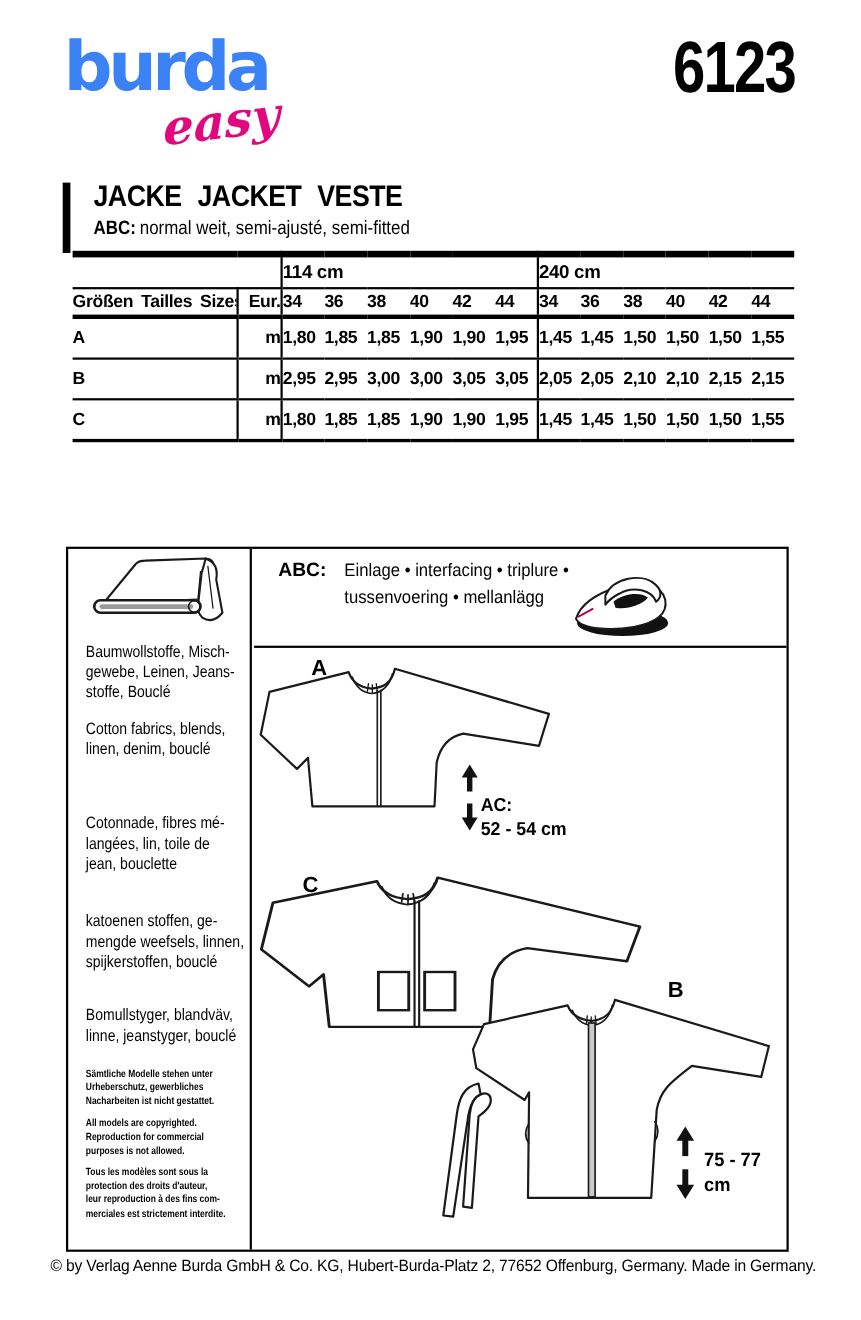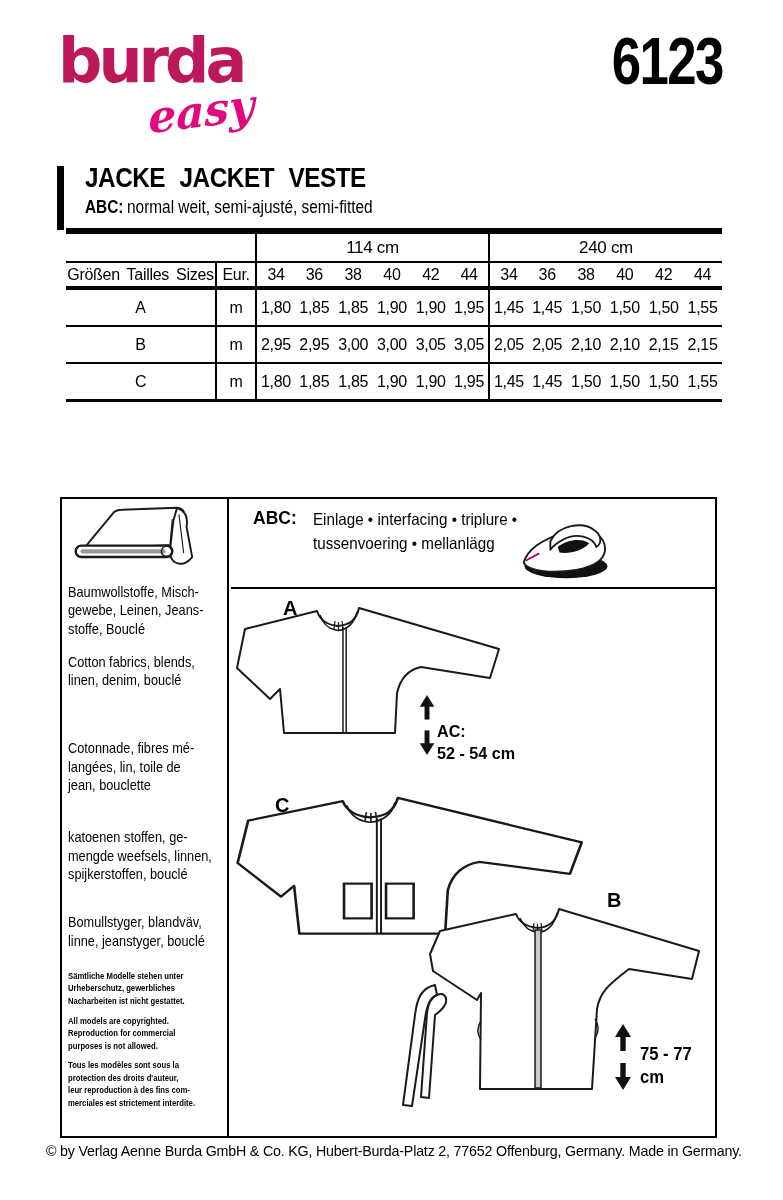--- a/index.html
+++ b/index.html
@@ -20,36 +20,36 @@
   .title-bar{left:57px;top:166px;width:7px;height:64px;background:#000;}
   .title-main{left:85px;top:163px;font-size:27px;font-weight:bold;letter-spacing:-0.5px;
               word-spacing:9px;transform:scaleX(0.9);transform-origin:left top;white-space:nowrap;}
   .title-fit{left:85px;top:197px;font-size:17.5px;transform:scaleX(0.88);transform-origin:left top;
              white-space:nowrap;}
   .title-fit b{margin-right:4px;}
 
   
   .tablewrap{left:66px;top:228px;}
   table.fab{border-collapse:collapse;table-layout:fixed;width:656px;border-top:6px solid #000;}
-  table.fab td{font-weight:normal;font-size:16px;text-align:center;padding:0;letter-spacing:-0.3px;
+  table.fab td{font-weight:bold;font-size:16px;padding:0;letter-spacing:-0.3px;
                overflow:hidden;white-space:nowrap;}
   tr.r1 td{border-bottom:2px solid #000;height:27px;font-size:17px;}
   tr.r2 td{border-bottom:4px solid #000;height:23px;}
   tr.rd td{border-bottom:2px solid #000;height:35px;}
   tr.rd.last td{border-bottom:3px solid #000;}
   td.vdiv{border-left:2px solid #000;}
   td.c-sizehdr{text-align:left;padding-left:6px;font-size:14.5px;word-spacing:3px;}
   td.c-eur{text-align:right;padding-right:3px;}
   td.c-unit{text-align:right;padding-right:4px;}
   td.c-view{text-align:left;padding-left:6px;}
 
   
   .lowerbox{left:60px;top:497px;width:653px;height:637px;border:2.5px solid #000;}
   .leftcol{position:absolute;left:0;top:0;width:167px;height:100%;border-right:2px solid #000;
-           box-sizing:border-box;padding:5px 0 0 6px;}
+           box-sizing:border-box;padding:5px 0 0 16px;}
   .fabrics p{margin:0;font-size:15px;line-height:1.22em;width:178px;
              transform:scaleX(0.85);transform-origin:left top;}
   .fabrics p.f1{margin-top:3px;}
   .fabrics p.f2{margin-top:15px;}
   .fabrics p.f3{margin-top:50px;}
   .fabrics p.f4{margin-top:34px;}
   .fabrics p.f5{margin-top:30px;}
   .copyright{margin-top:20px;}
   .copyright p{margin:0 0 7px 0;font-size:9.5px;font-weight:bold;line-height:1.32em;width:188px;
                transform:scaleX(0.81);transform-origin:left top;}
@@ -82,21 +82,21 @@
 
   svg .ol{fill:#fff;stroke:#1a1a1a;stroke-width:2;stroke-linejoin:round;}
   svg .ln{fill:none;stroke:#1a1a1a;stroke-width:1.5;}
   svg .thin{fill:none;stroke:#1a1a1a;stroke-width:1.2;}
 </style>
 </head>
 <body>
 
 <div class="sheet">
 
-  <div class="abs logo-burda" style="color:#be185d">burda</div>
+  <div class="abs logo-burda" style="color:#3b82f6">burda</div>
   <div class="abs logo-easy" style="color:#e2077c">easy</div>
   <div class="abs pattern-number">6123</div>
 
   <div class="abs title-bar"></div>
   <div class="abs title-main">JACKE  JACKET  VESTE</div>
   <div class="abs title-fit">
     <b>ABC:</b><span>normal weit, semi-ajusté, semi-fitted</span>
   </div>
 
   <div class="abs tablewrap">

